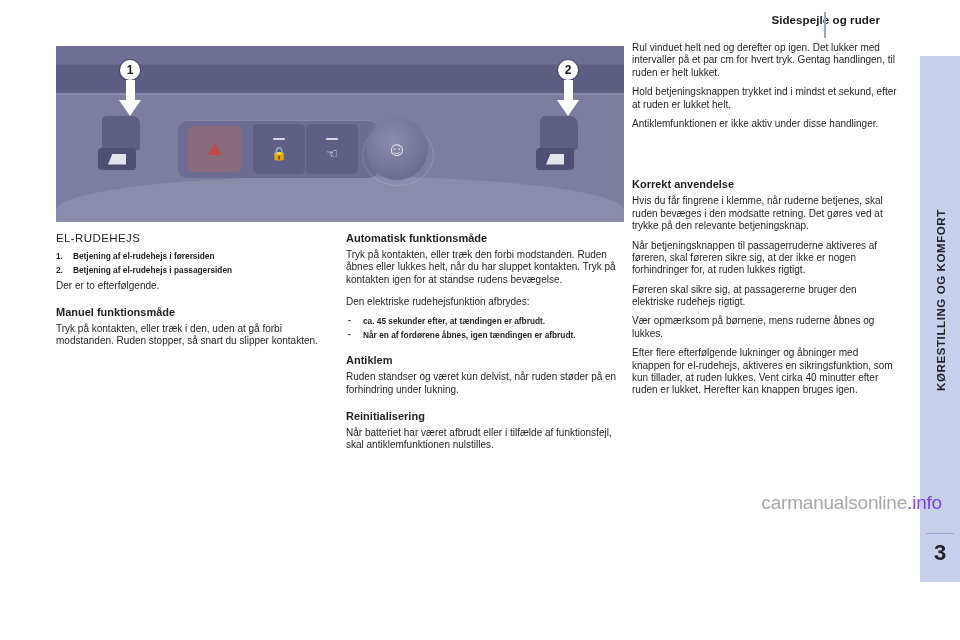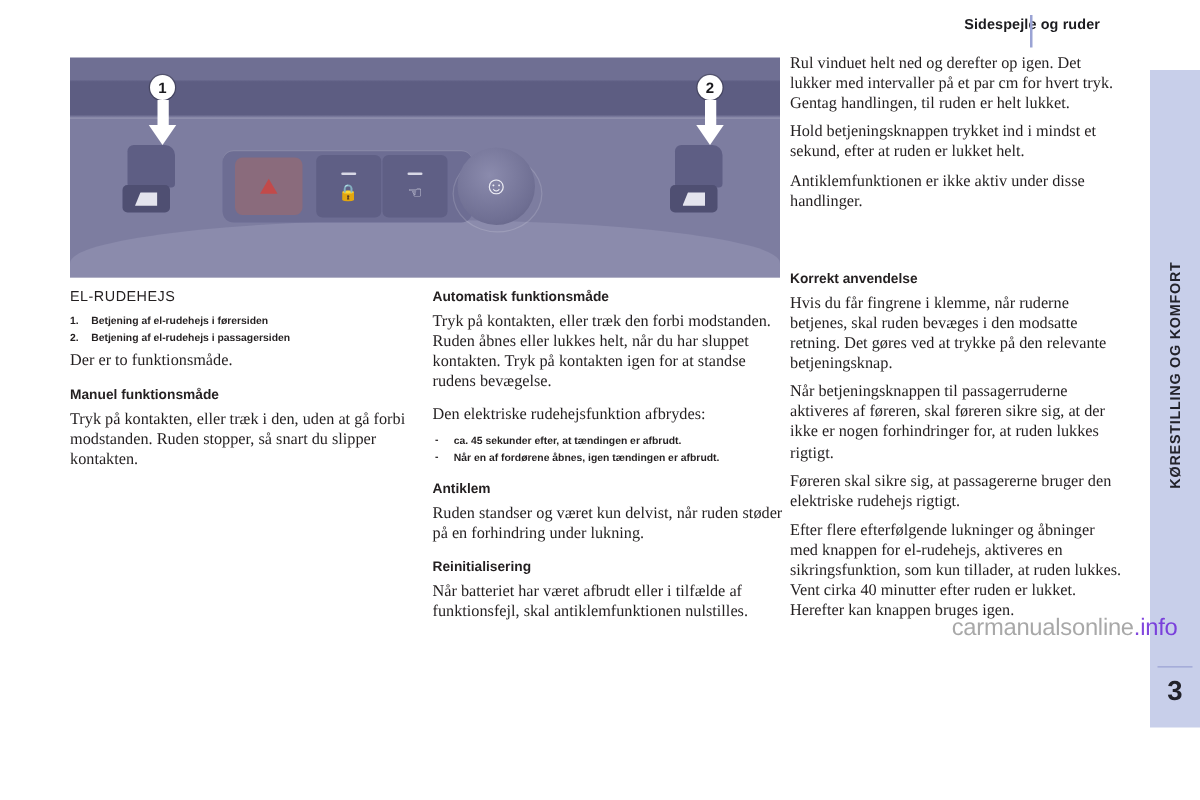--- a/index.html
+++ b/index.html
@@ -160,23 +160,22 @@
   h2.sect {
     font-size:11.5px; font-weight:normal;
     letter-spacing:0.4px;
     margin-bottom:7px;
   }
   h3.sub {
     font-size:11px; font-weight:bold;
     margin-top:14px; margin-bottom:5px;
   }
   p.body {
-    font-size:13px; line-height:1.24;
+    font-size:10px; line-height:1.24;
     margin-bottom:7px;
-    font-family:Liberation Serif, serif;
   }
   ol.numlist { list-style:none; margin-bottom:4px; }
   ol.numlist li {
     font-size:8.3px; line-height:1.24; font-weight:bold;
     position:relative; padding-left:17px; margin-bottom:4px;
   }
   ol.numlist li .num { position:absolute; left:0; top:0; }
   ul.dashlist { list-style:none; margin-bottom:6px; }
   ul.dashlist li {
     font-size:8.3px; line-height:1.24; font-weight:bold;
@@ -300,21 +299,21 @@
     <ol class="numlist">
       <li>
         <span class="num">1.</span>
         <span>Betjening af el-rudehejs i førersiden</span>
       </li>
       <li>
         <span class="num">2.</span>
         <span>Betjening af el-rudehejs i passagersiden</span>
       </li>
     </ol>
-    <p class="body">Der er to funktionsmåde.</p>
+    <p class="body">Der er to efterfølgende.</p>
     <h3 class="sub">Manuel funktionsmåde</h3>
     <p class="body">Tryk på kontakten, eller træk i den, uden at gå forbi modstanden. Ruden stopper, så snart du slipper kontakten.</p>
   </div>
 
   <div class="col col-mid">
     <h3 class="sub" style="margin-top:0">Automatisk funktionsmåde</h3>
     <p class="body">Tryk på kontakten, eller træk den forbi modstanden. Ruden åbnes eller lukkes helt, når du har sluppet kontakten. Tryk på kontakten igen for at standse rudens bevægelse.</p>
     <p class="body" style="margin-top:10px">Den elektriske rudehejsfunktion afbrydes:</p>
     <ul class="dashlist">
       <li>
@@ -333,20 +332,21 @@
   </div>
 
   <div class="col col-right">
     <p class="body">Rul vinduet helt ned og derefter op igen. Det lukker med intervaller på et par cm for hvert tryk. Gentag handlingen, til ruden er helt lukket.</p>
     <p class="body">Hold betjeningsknappen trykket ind i mindst et sekund, efter at ruden er lukket helt.</p>
     <p class="body">Antiklemfunktionen er ikke aktiv under disse handlinger.</p>
     <h3 class="sub" style="margin-top:48px">Korrekt anvendelse</h3>
     <p class="body">Hvis du får fingrene i klemme, når ruderne betjenes, skal ruden bevæges i den modsatte retning. Det gøres ved at trykke på den relevante betjeningsknap.</p>
     <p class="body">Når betjeningsknappen til passagerruderne aktiveres af føreren, skal føreren sikre sig, at der ikke er nogen forhindringer for, at ruden lukkes rigtigt.</p>
     <p class="body">Føreren skal sikre sig, at passagererne bruger den elektriske rudehejs rigtigt.</p>
+    <p class="body">Vær opmærksom på børnene, mens ruderne åbnes og lukkes.</p>
     <p class="body">Efter flere efterfølgende lukninger og åbninger med knappen for el-rudehejs, aktiveres en sikringsfunktion, som kun tillader, at ruden lukkes. Vent cirka 40 minutter efter ruden er lukket. Herefter kan knappen bruges igen.</p>
   </div>
 
   <div class="tab-chip"></div>
   <div class="tab-strip">
     <div class="tab-label">KØRESTILLING OG KOMFORT</div>
     <div class="tab-divider"></div>
     <div class="tab-num">3</div>
   </div>
 

